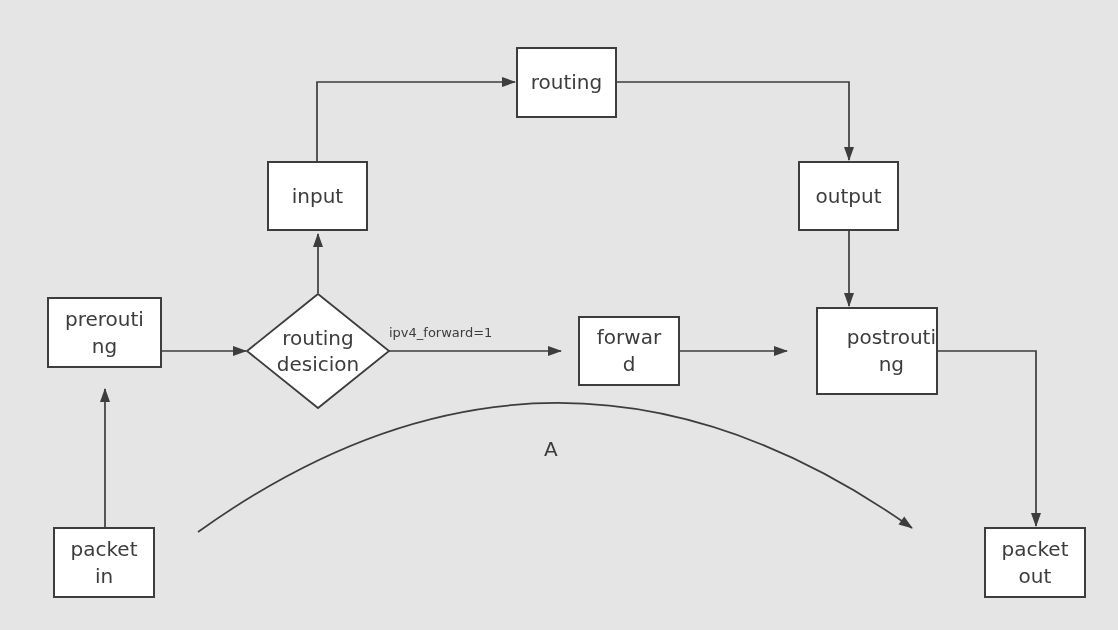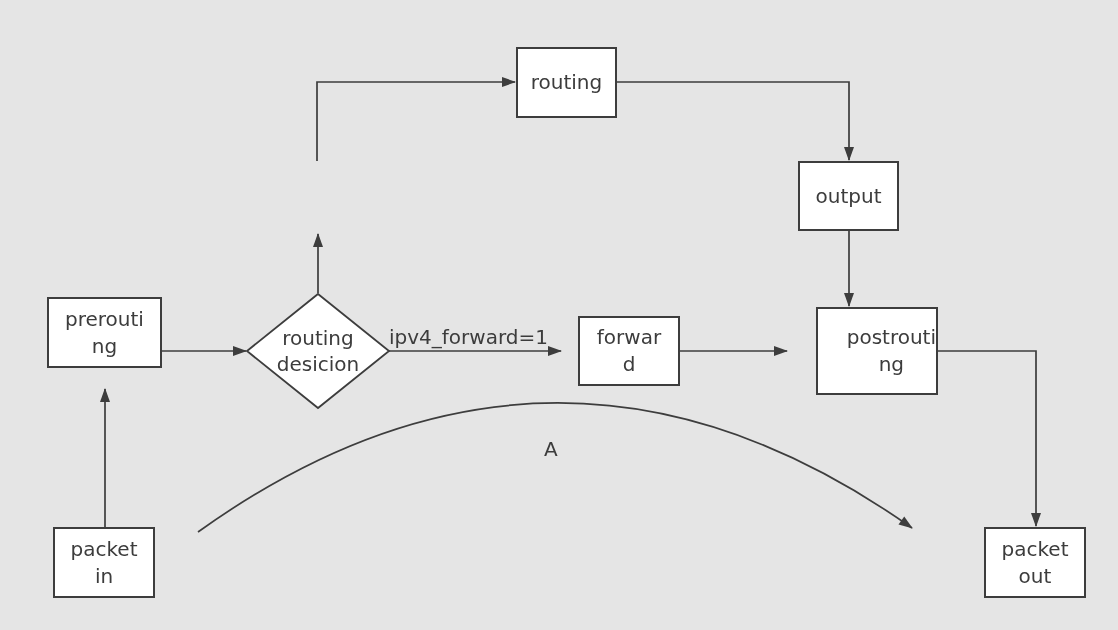--- a/index.html
+++ b/index.html
@@ -57,21 +57,21 @@
   #node-output       { left: 798px; top: 161px; width: 101px; height: 70px; justify-content: center; }
   #node-prerouting   { left:  47px; top: 297px; width: 115px; height: 71px; }
   #node-forward      { left: 562px; top: 316px; width: 102px; height: 70px; margin-left: 16px; }
   #node-postrouting  { left: 816px; top: 307px; width: 122px; height: 88px; justify-content: flex-end; }
   #node-packet-in    { left:  53px; top: 527px; width: 102px; height: 71px; }
   #node-packet-out   { left: 984px; top: 527px; width: 102px; height: 71px; }
   #decision-label    { left: 250px; top: 312px; width: 136px; height: 78px; }
 
   .edge-label {
     position: absolute;
-    font-size: 20px;
+    font-size: 13px;
     background: transparent;
     white-space: nowrap;
   }
   #label-ipv4 { left: 389px; top: 325px; }
   #label-arc  { left: 544px; top: 437px; font-size: 20px; }
 </style>
 </head>
 <body>
 
 <div class="canvas">
@@ -103,20 +103,23 @@
 
     <path d="M198,532 Q555,276 912,528" fill="none" stroke="#3d3d3d" stroke-width="1.7" marker-end="url(#arrowhead)"></path>
 
     <polygon points="318,294 389,351 318,408 247,351" fill="#ffffff" stroke="#3d3d3d" stroke-width="1.8"></polygon>
   </svg>
 
   <div class="node" id="node-routing">
     <span>routing</span>
   </div>
 
+  <div class="node" id="node-input">
+    <span>input</span>
+  </div>
 
   <div class="node" id="node-output">
     <span>output</span>
   </div>
 
   <div class="node" id="node-prerouting">
     <span>prerouti
 ng</span>
   </div>
 

